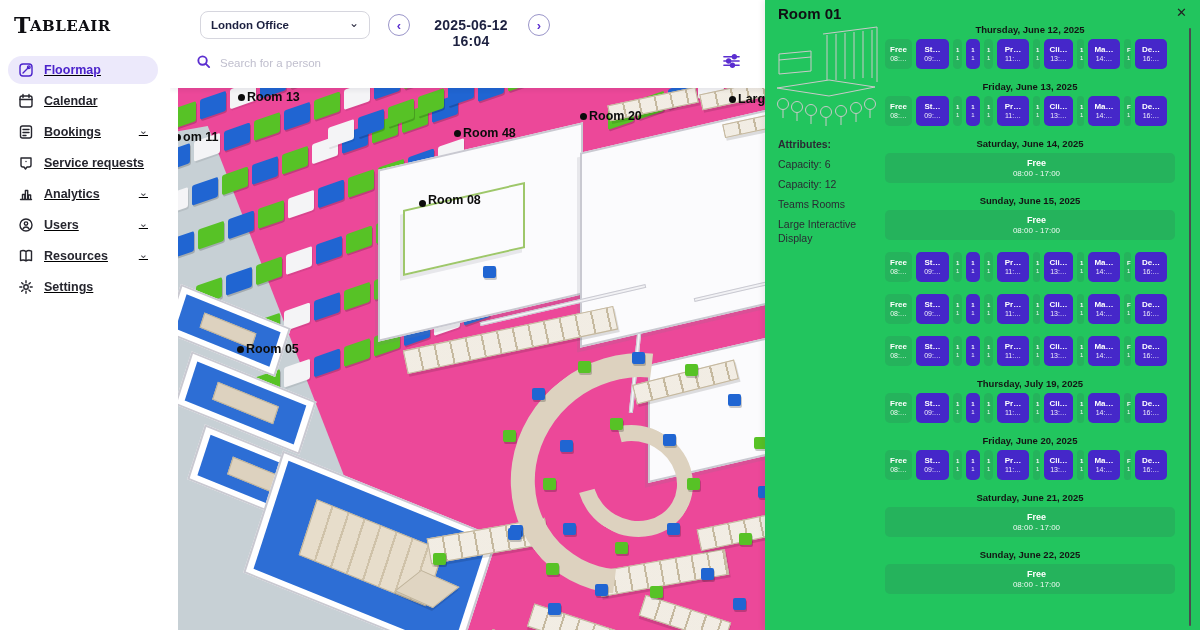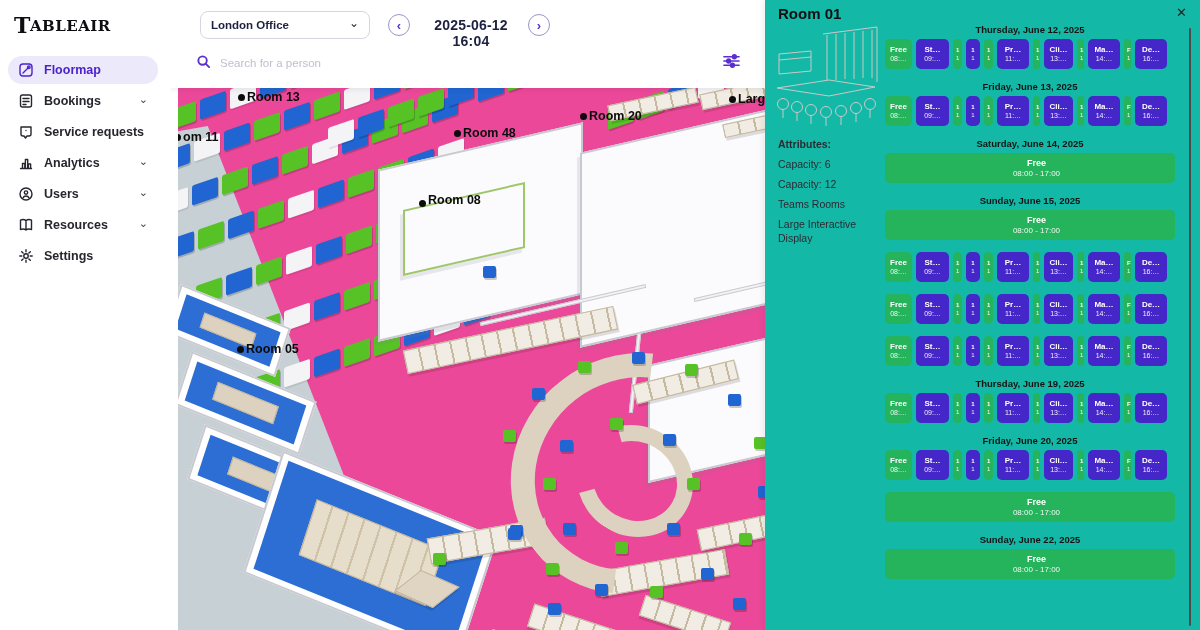--- a/index.html
+++ b/index.html
@@ -5,21 +5,21 @@
   * { margin:0; padding:0; box-sizing:border-box; }
   html,body { width:1200px; height:630px; overflow:hidden; background:#fff;
     font-family:"Liberation Sans", sans-serif; }
   .app { position:relative; width:1200px; height:630px; }
 
   
   .sidebar { position:absolute; left:0; top:0; width:170px; height:630px; background:#fff; z-index:5; }
   .logo { position:absolute; left:14px; top:12px; font-weight:700; color:#0e0e12; letter-spacing:.5px;
     font-size:15px; font-family:"DejaVu Serif", serif; }
   .logo .logo-first { font-size:22px; vertical-align:-2px; margin-right:-1px; }
-  .nav { position:absolute; left:8px; top:56px; width:150px; }
+  .nav { position:absolute; left:8px; top:56px; width:150px;text-decoration:underline; }
   .nav-item { display:flex; align-items:center; height:28px; margin-bottom:3px; padding:0 10px;
     border-radius:16px; color:#26262e; cursor:pointer; }
   .nav-item.active { background:#ece9fb; color:#4b23cb; }
   .nav-icon { width:16px; height:16px; margin-right:10px; display:inline-flex; }
   .nav-icon svg { width:16px; height:16px; fill:none; stroke:currentColor; stroke-width:1.4;
     stroke-linecap:round; stroke-linejoin:round; }
   .nav-label { font-size:12.5px; font-weight:700; white-space:nowrap; }
   .nav-chev { margin-left:auto; font-size:11px; color:#44444c; line-height:10px; transform:translateY(-2px); }
 
   
@@ -73,21 +73,21 @@
     border:16px solid #ddd2bf; border-left-color:transparent; transform:rotate(30deg); }
   .cube { position:absolute; width:13px; height:12px; border-radius:2px; box-shadow:1px 2px 0 rgba(0,0,0,.2); }
   .cube.g { background:#57c226; } .cube.b { background:#2065d2; }
   .diamond { position:absolute; width:42px; height:30px; background:#e0d5c2; border:1px solid #bfb39a;
     transform:rotate(24deg) skewX(-28deg); box-shadow:2px 3px 0 rgba(0,0,0,.12); }
   .room-label { position:absolute; display:flex; align-items:center; gap:2px; font-size:12.5px; font-weight:700;
     color:#0c0c0c; cursor:pointer; white-space:nowrap; z-index:3; }
   .room-label .dot { width:7px; height:7px; border-radius:50%; background:#0c0c0c; }
 
   
-  .panel { position:absolute; left:765px; top:0; width:435px; height:630px; background:#14b8a6; z-index:6;
+  .panel { position:absolute; left:765px; top:0; width:435px; height:630px; background:#22c55e; z-index:6;
     box-shadow:-2px 0 6px rgba(20,20,40,.08); }
   .panel-title { position:absolute; left:13px; top:5px; font-size:15px; font-weight:700; color:#101014; }
   .close-btn { position:absolute; right:10px; top:2px; font-size:13px; color:#222; cursor:pointer; padding:3px; }
   .room-pic { position:absolute; left:6px; top:24px; width:112px; height:104px; }
   .room-pic svg { width:100%; height:100%; stroke:#c9c9c9; fill:none; stroke-width:1; }
   .attrs { position:absolute; left:13px; top:138px; width:110px; font-size:10.5px; color:#2a2a33; }
   .attrs .attrs-label { font-weight:700; margin-bottom:8px; }
   .attrs .attr { margin-bottom:7px; line-height:1.25; }
   .schedule { position:absolute; left:120px; top:24px; width:290px; height:606px; overflow:hidden;text-align:center; }
   .day { margin-bottom:12px; }
@@ -114,20 +114,29 @@
     <div class="nav">
         <div class="nav-item active">
           <span class="nav-icon">
             <svg viewBox="0 0 16 16">
               <rect x="2" y="2" width="12" height="12" rx="3"></rect>
               <path d="M5 11 L10.5 5.5"></path>
               <circle cx="10.8" cy="5.2" r="1.3"></circle>
             </svg>
           </span>
           <span class="nav-label">Floormap</span>
+        </div>
+        <div class="nav-item">
+          <span class="nav-icon">
+            <svg viewBox="0 0 16 16">
+              <rect x="2" y="3" width="12" height="11" rx="2"></rect>
+              <path d="M2 6.5h12 M5 1.5v3 M11 1.5v3"></path>
+            </svg>
+          </span>
+          <span class="nav-label">Calendar</span>
         </div>
         <div class="nav-item">
           <span class="nav-icon">
             <svg viewBox="0 0 16 16">
               <rect x="2.5" y="2" width="11" height="12" rx="2"></rect>
               <path d="M5 5.5h6 M5 8.5h6 M5 11.5h3"></path>
             </svg>
           </span>
           <span class="nav-label">Bookings</span>
           <span class="nav-chev">⌄</span>
@@ -711,21 +720,21 @@
               <span class="c-label">F</span>
               <span class="c-time">1</span>
             </div>
             <div class="chip purple" style="width: 32px;">
               <span class="c-label">De…</span>
               <span class="c-time">16:…</span>
             </div>
           </div>
         </div>
         <div class="day">
-          <div class="day-date">Thursday, June 19, 2025</div>
+          <div class="day-date">Thursday, July 19, 2025</div>
           <div class="chips">
             <div class="chip green" style="width: 27px;">
               <span class="c-label">Free</span>
               <span class="c-time">08:…</span>
             </div>
             <div class="chip purple" style="width: 33px;">
               <span class="c-label">St…</span>
               <span class="c-time">09:…</span>
             </div>
             <div class="chip green mini" style="width: 9px;">
@@ -817,20 +826,21 @@
               <span class="c-label">F</span>
               <span class="c-time">1</span>
             </div>
             <div class="chip purple" style="width: 32px;">
               <span class="c-label">De…</span>
               <span class="c-time">16:…</span>
             </div>
           </div>
         </div>
         <div class="day">
+          <div class="day-date">Saturday, June 21, 2025</div>
           <div class="chips">
             <div class="chip green full">
               <span class="c-label">Free</span>
               <span class="c-time">08:00 - 17:00</span>
             </div>
           </div>
         </div>
         <div class="day">
           <div class="day-date">Sunday, June 22, 2025</div>
           <div class="chips">

